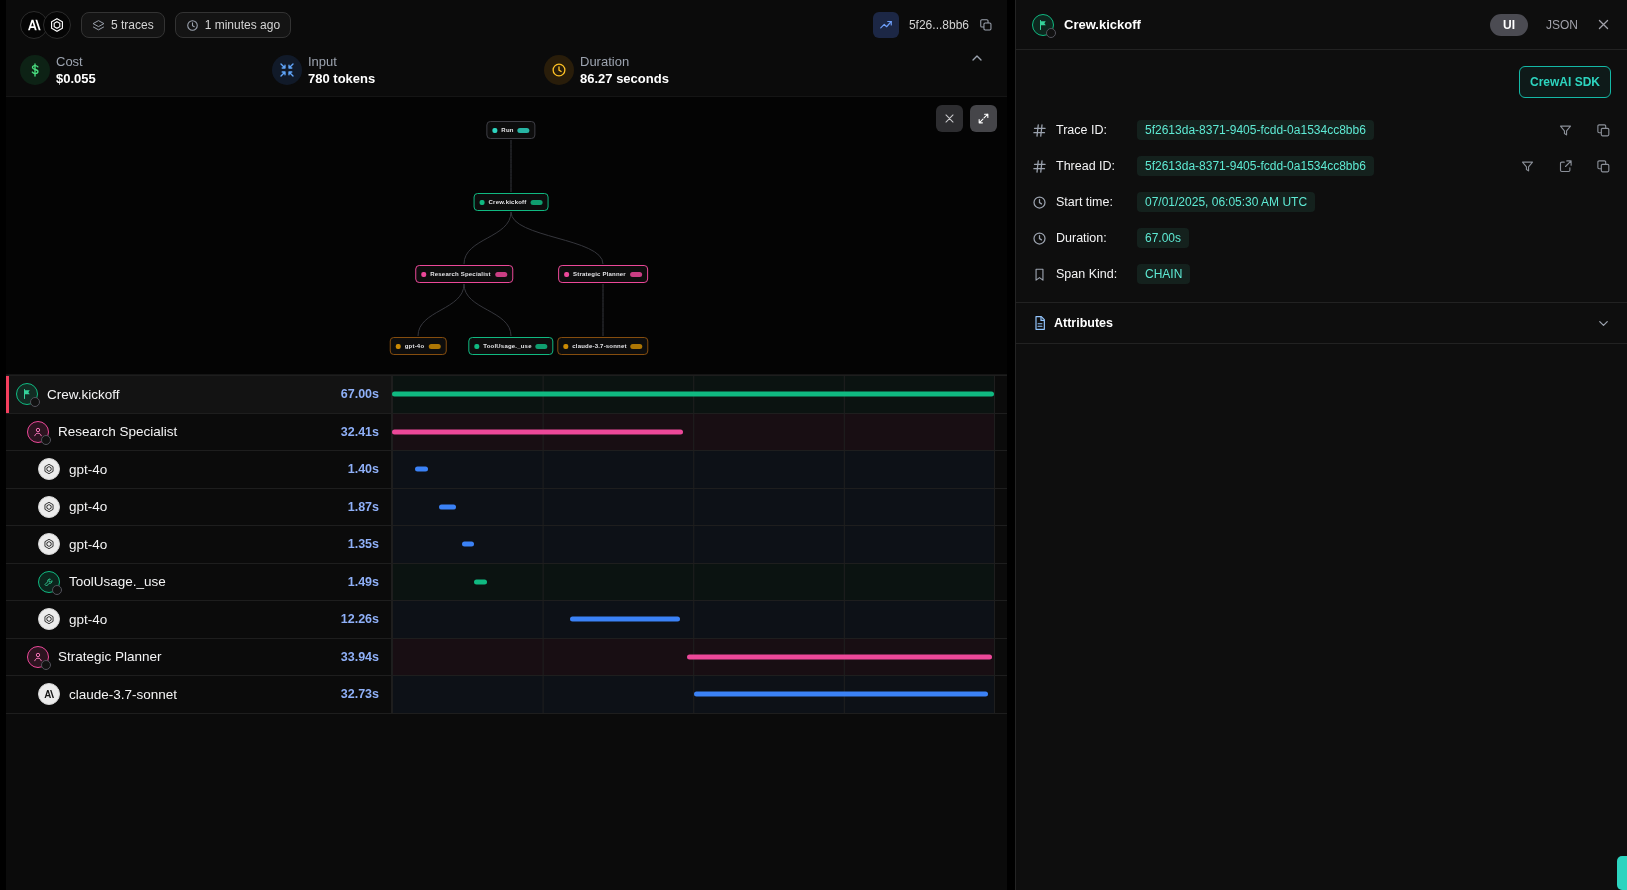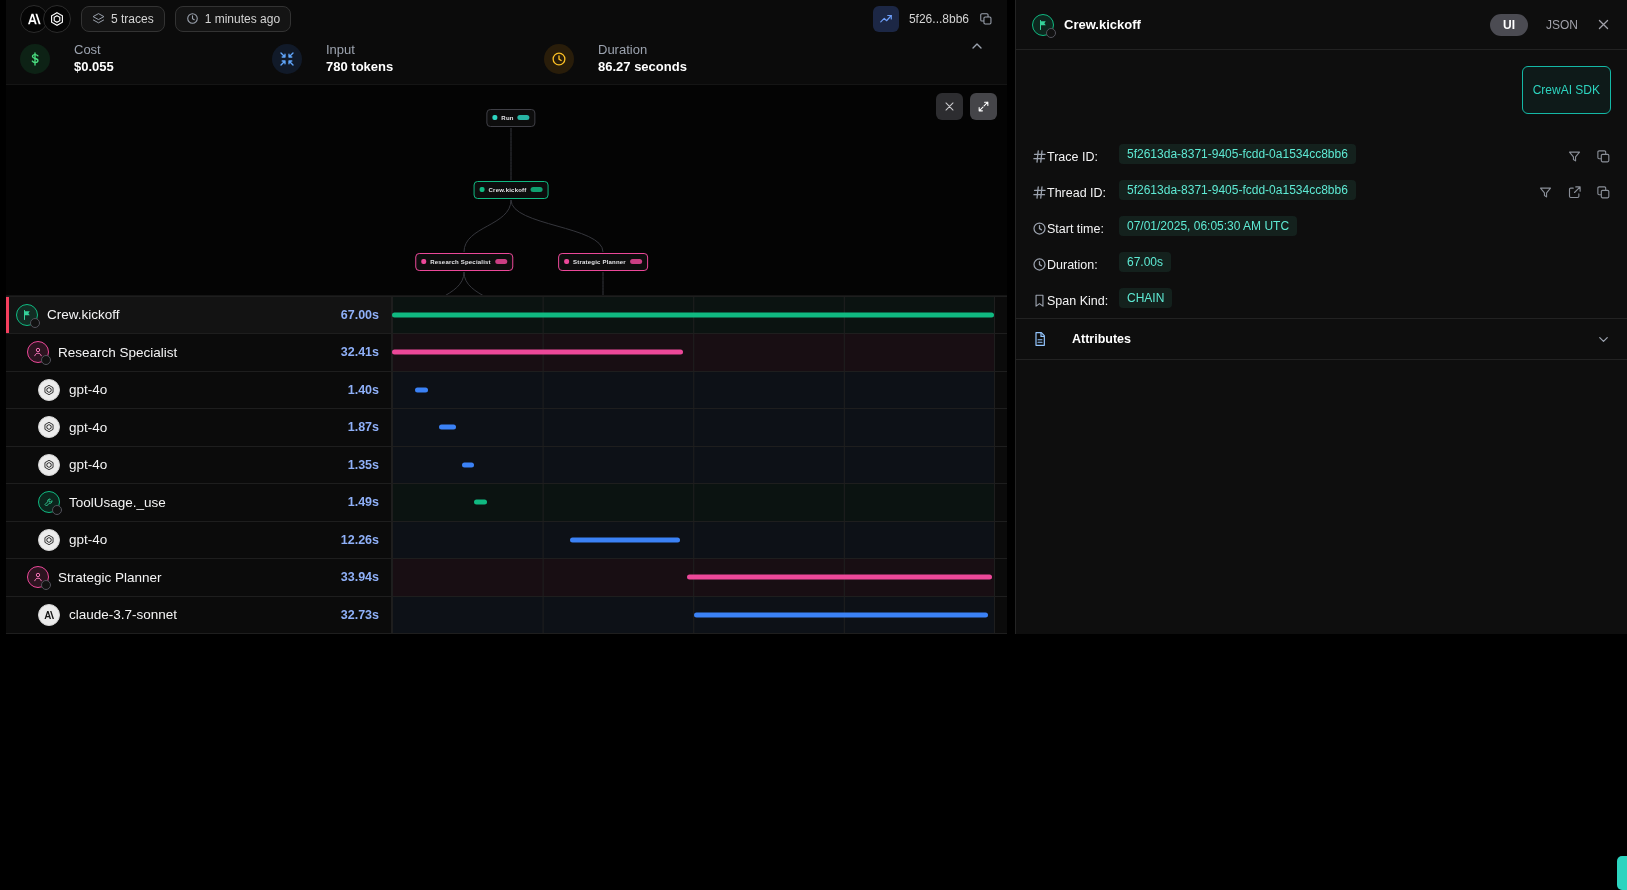--- a/index.html
+++ b/index.html
@@ -1,18 +1,18 @@
 <!DOCTYPE html>
 <html><head>
 <meta charset="utf-8">
 <style>
   * { margin:0; padding:0; box-sizing:border-box; }
   html,body { width:1627px; height:890px; background:#000; overflow:hidden;
     font-family:"Liberation Sans", sans-serif; color:#e5e5e5; font-size:13px; }
-  .app { display:flex; height:634px; }
+  .app { display:flex; height:890px; }
   .ic { display:block; }
 
   
   .main { width:1001px; margin-left:6px; background:#0b0b0b; display:flex; flex-direction:column; }
 
   .topbar { height:50px; display:flex; align-items:center; gap:10px; padding:0 14px; }
   .logos { display:flex; }
   .logo { width:28px; height:28px; border-radius:50%; background:#050505; border:1px solid #2c2c2c;
           display:grid; place-items:center; color:#fff; }
   .logo + .logo { margin-left:-5px; }
@@ -23,21 +23,21 @@
   .sp { flex:1; }
   .trendbtn { width:26px; height:26px; border-radius:6px; background:#1c2745; color:#6d9ef8;
               display:grid; place-items:center; cursor:pointer; }
   .trendbtn .ic { width:14px; height:14px; }
   .shortid { font-size:12px; color:#d4d4d4; }
   .copybtn { color:#9ca3af; cursor:pointer; }
   .copybtn .ic { width:14px; height:14px; }
 
   .statsrow { position:relative; padding:4px 14px 10px; }
   .stats-list { display:flex; align-items:center; }
-  .stat { display:flex; align-items:flex-end; gap:24px; }
+  .stat { display:flex; align-items:center; gap:6px; }
   .stat-ic { width:30px; height:30px; border-radius:50%; display:grid; place-items:center; flex:none; }
   .stat-ic .ic { width:16px; height:16px; }
   .stat-txt { display:flex; flex-direction:column; gap:2px; }
   .stat-label { color:#9ca3af; font-size:13px; }
   .stat-value { color:#fff; font-size:13px; font-weight:700; }
   .collapse { position:absolute; right:22px; top:0px; color:#9ca3af; cursor:pointer; }
   .collapse .ic { width:16px; height:16px; }
 
   
   .graph { position:relative; height:279px; background:#040404; border-top:1px solid #151515;
@@ -87,32 +87,32 @@
   .phead { height:50px; display:flex; align-items:center; gap:10px; padding:0 16px;
            border-bottom:1px solid #222; }
   .ptitle { font-size:13px; font-weight:700; color:#fff; }
   .tab-ui { background:#4b4b52; color:#fff; font-size:12px; font-weight:600; padding:4px 13px;
             border-radius:999px; cursor:pointer; }
   .tab-json { color:#a1a1aa; font-size:12px; margin:0 8px; cursor:pointer; }
   .pclose { color:#a1a1aa; cursor:pointer; }
   .pclose .ic { width:15px; height:15px; }
   .sdkrow { display:flex; justify-content:flex-end; padding:16px 16px 8px; }
   .sdkbadge { color:#2dd4bf; border:1px solid #14b8a6; background:rgba(20,184,166,.08);
-              font-size:12px; font-weight:400; padding:16px 10px; border-radius:6px; cursor:pointer; }
+              font-size:12px; font-weight:700; padding:8px 10px; border-radius:6px; cursor:pointer; }
   .details { padding:6px 16px 0; }
-  .drow { display:flex; align-items:flex-end; height:36px; }
+  .drow { display:flex; align-items:center; height:36px; gap:9px; }
   .dic { color:#9ca3af; display:grid; place-items:center; }
   .dic .ic { width:15px; height:15px; }
   .dlabel { width:72px; font-size:12.5px; color:#f4f4f5; flex:none; }
   .dvalue { font-size:12px; color:#5eead4; background:#14211d; padding:3px 8px; border-radius:4px;
             cursor:pointer; }
   .dsp { flex:1; }
   .dact { color:#8a8f98; margin-left:14px; cursor:pointer; display:grid; place-items:center; }
   .dact .ic { width:15px; height:15px; }
-  .attrs { margin-top:10px; height:42px; display:flex; align-items:center; gap:24px; padding:0 16px;
+  .attrs { margin-top:10px; height:42px; display:flex; align-items:center; gap:6px; padding:0 16px;
            border-top:1px solid #222; border-bottom:1px solid #222; cursor:pointer; }
   .attric { color:#93c5fd; }
   .attric .ic { width:16px; height:16px; }
   .attrlabel { font-size:12.5px; font-weight:700; color:#fff; }
   .attrchev { color:#9ca3af; }
   .attrchev .ic { width:15px; height:15px; }
 
   .scrollthumb { position:fixed; right:0; bottom:0; width:10px; height:34px;
                  background:#2dd4bf; border-radius:5px 0 0 5px; cursor:pointer; }
 </style>

